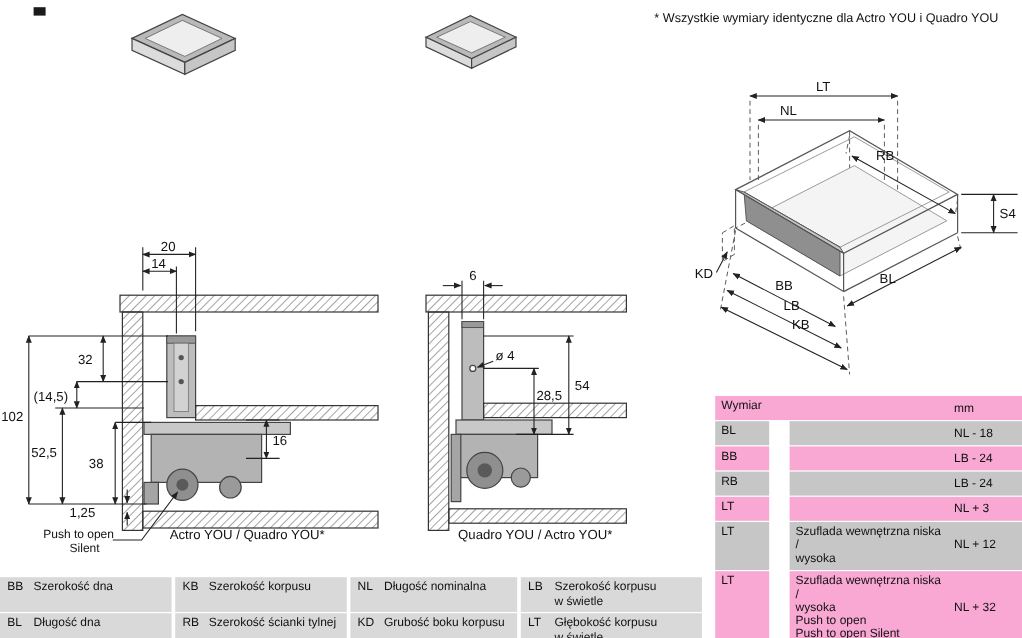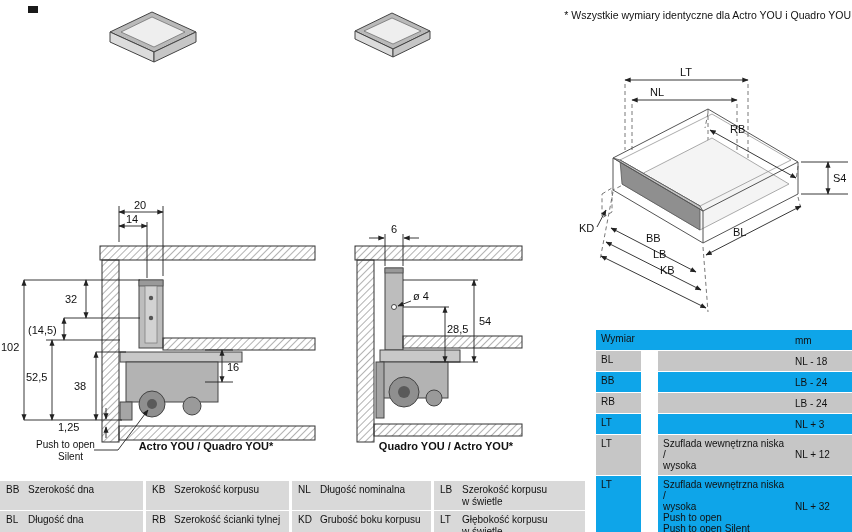--- a/index.html
+++ b/index.html
@@ -1,29 +1,29 @@
 <!DOCTYPE html>
 <html><head>
 <meta charset="utf-8">
 <style>
   *{margin:0;padding:0;box-sizing:border-box}
   html,body{background:#fff}
   body{font-family:"Liberation Sans",sans-serif;color:#111}
   .page{position:relative;width:852px;height:532px;background:#fff;overflow:hidden}
   .art{position:absolute;left:0;top:0}
   .corner-mark{position:absolute;left:28px;top:6px;width:10px;height:7px;background:#1a1a1a}
-  .note{position:absolute;top:9px;right:1px;font-size:10.5px;white-space:nowrap}
-  .caption{position:absolute;font-size:11px;font-weight:bold;text-align:center}
+  .note{position:absolute;top:9px;right:20px;font-size:10.5px;white-space:nowrap}
+  .caption{position:absolute;font-size:11px;font-weight:normal;text-align:center}
   .caption-left{left:128px;top:440px;width:156px}
   .caption-mid{left:370px;top:440px;width:152px}
   
   .dim-table{position:absolute;left:596px;top:330px;width:256px;font-size:10px}
   .tr{display:flex;margin-bottom:1px;min-height:20px}
   .td{padding:3px 5px}
-  .tr.a .td{background:#0ea5e9}
+  .tr.a .td{background:#f9a8d4}
   .tr.b .td{background:#c6c6c6}
   .td.c-name{flex:1}
   .td.c-dim{width:45px;flex:none}
   .td.c-desc{flex:1;margin-left:17px;white-space:pre-line;line-height:1.12}
   .td.c-mm{width:62px;flex:none;margin-left:0;display:flex;align-items:center}
   
   .legend{position:absolute;left:0;top:481px;width:582px;display:grid;
           grid-template-columns:143px 143px 139px 151px;gap:1px 3px;
           grid-auto-rows:minmax(24px,auto)}
   .lcell{background:#d9d9d9;padding:3px 4px 2px 6px;display:flex;font-size:10px;line-height:1.2}

